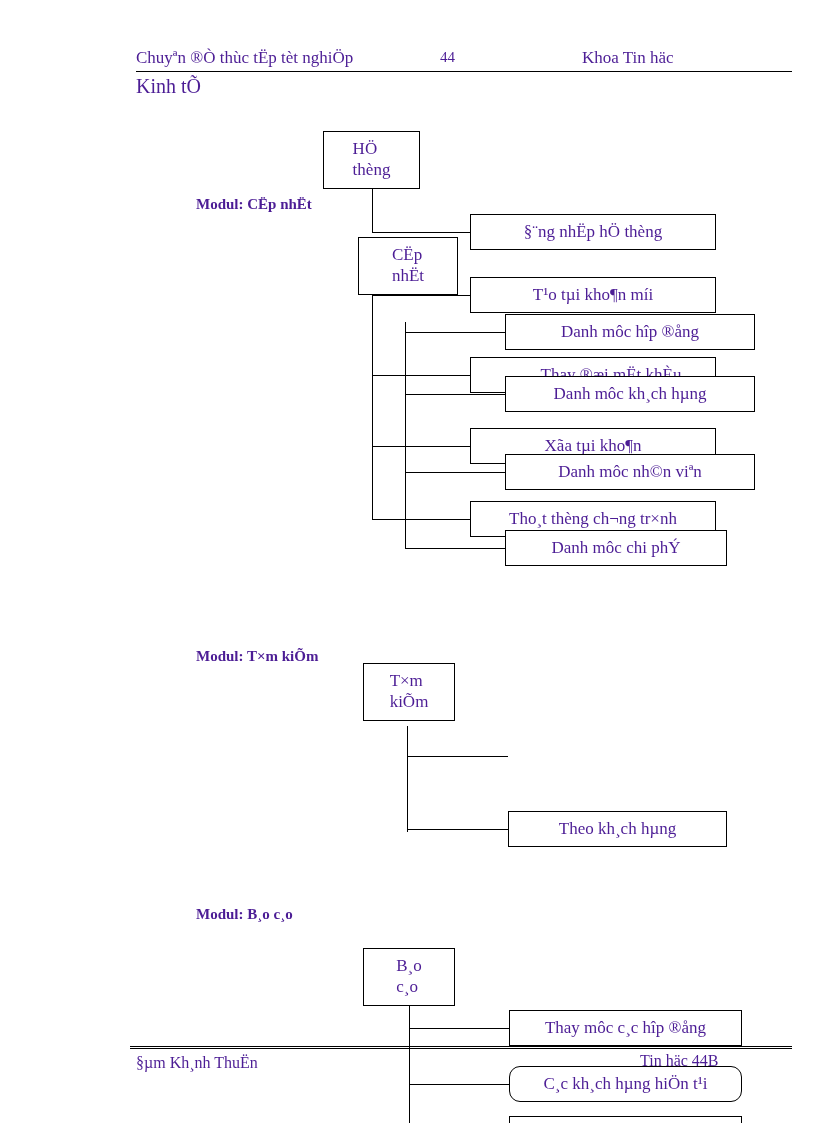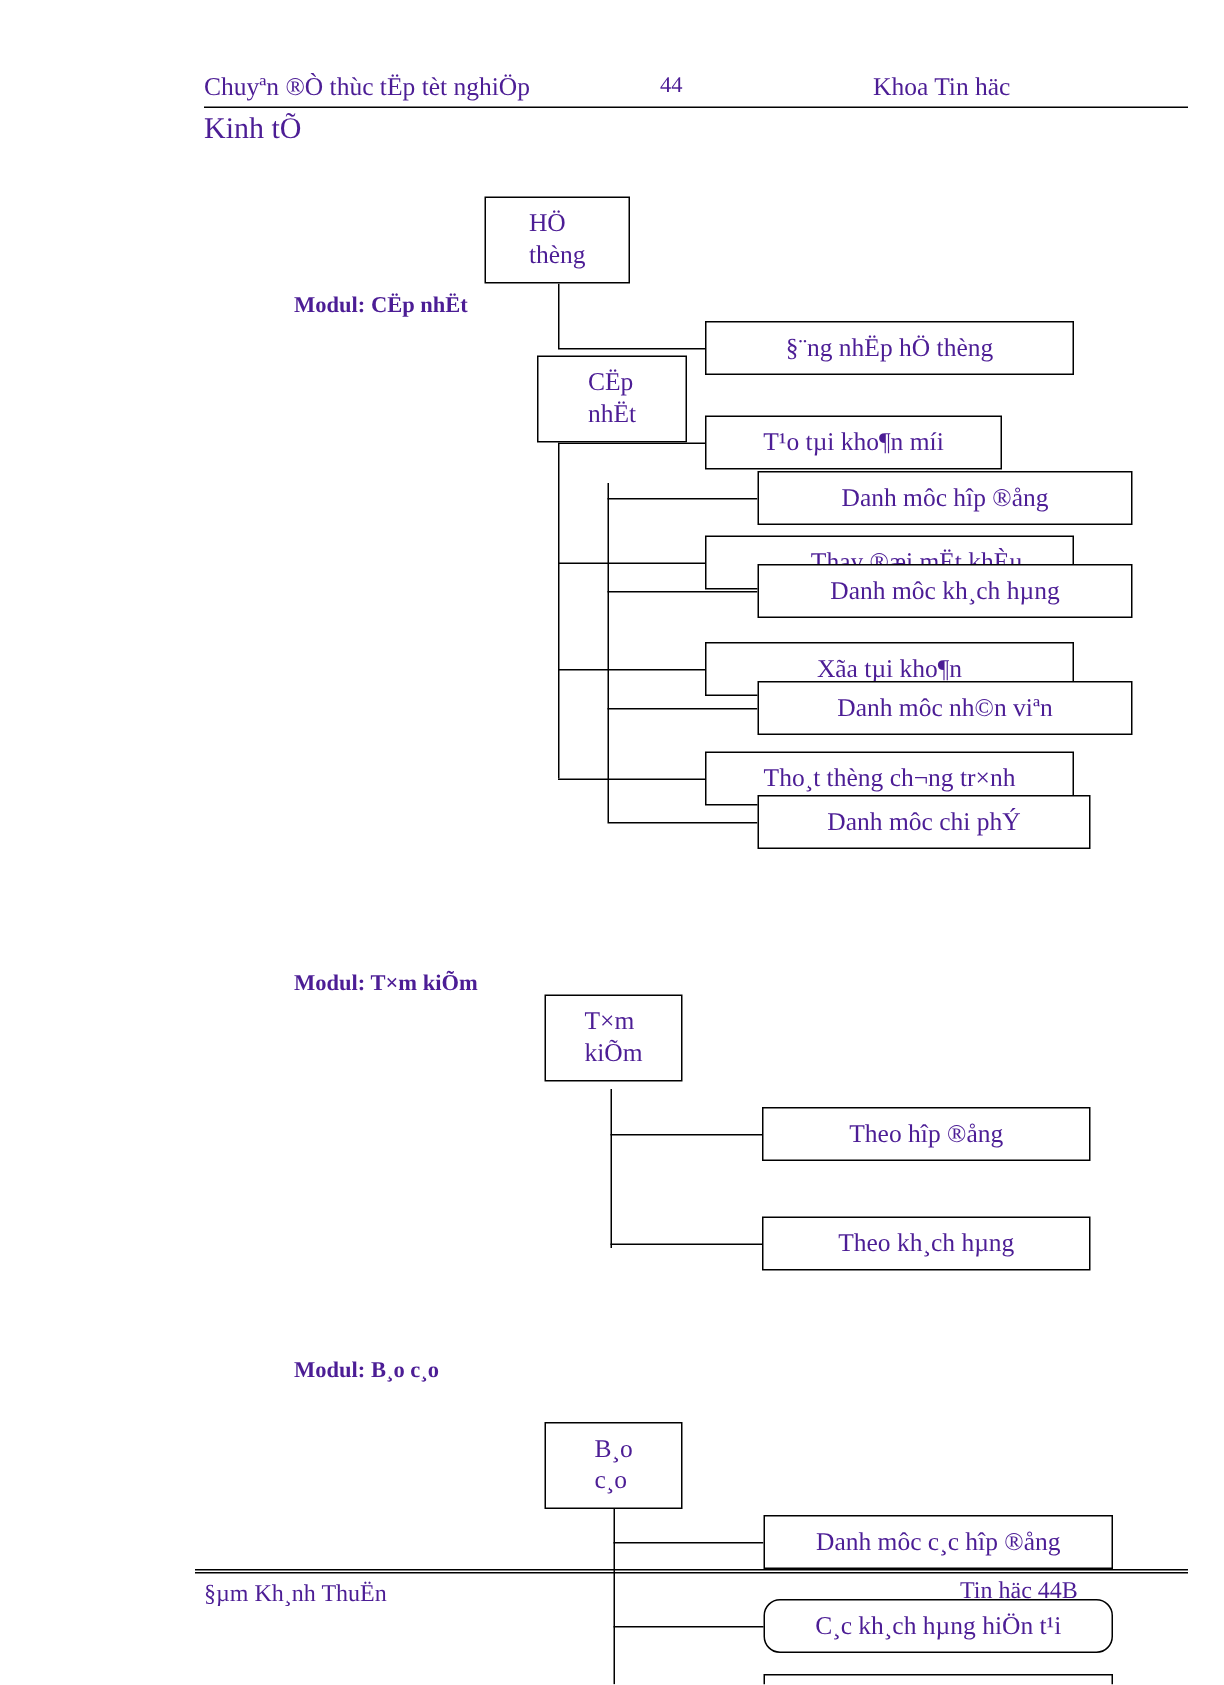--- a/index.html
+++ b/index.html
@@ -159,52 +159,51 @@
   <div class="hline" style="left:372px; top:375px; width:98px;"></div>
   <div class="hline" style="left:372px; top:446px; width:98px;"></div>
   <div class="hline" style="left:372px; top:519px; width:98px;"></div>
 
   <div class="hline" style="left:405px; top:332px; width:100px;"></div>
   <div class="hline" style="left:405px; top:394px; width:100px;"></div>
   <div class="hline" style="left:405px; top:472px; width:100px;"></div>
   <div class="hline" style="left:405px; top:548px; width:100px;"></div>
 
   <div class="node wide" style="left:470px; top:214px; width:246px; height:36px;">§¨ng nhËp hÖ thèng</div>
-  <div class="node wide" style="left:470px; top:277px; width:198px; height:36px;">T¹o tµi kho¶n míi</div>
+  <div class="node wide" style="left:470px; top:277px; width:246px; height:36px;">T¹o tµi kho¶n míi</div>
   <div class="node wide" style="left:470px; top:357px; width:246px; height:36px;padding-left:36px;">Thay ®æi mËt khÈu</div>
   <div class="node wide" style="left:470px; top:428px; width:246px; height:36px;">Xãa tµi kho¶n</div>
   <div class="node wide" style="left:470px; top:501px; width:246px; height:36px;">Tho¸t thèng ch¬ng tr×nh</div>
 
   <div class="node wide" style="left:505px; top:314px; width:250px; height:36px; z-index:4;">Danh môc hîp ®ång</div>
   <div class="node wide" style="left:505px; top:376px; width:250px; height:36px; z-index:4;">Danh môc kh¸ch hµng</div>
   <div class="node wide" style="left:505px; top:454px; width:250px; height:36px; z-index:4;">Danh môc nh©n viªn</div>
   <div class="node wide" style="left:505px; top:530px; width:222px; height:36px; z-index:4;">Danh môc chi phÝ</div>
 
   <div class="modlabel" style="left:196px; top:648px;">Modul: T×m kiÕm</div>
 
   <div class="node" style="left:363px; top:663px; width:92px; height:58px;">T×m
 kiÕm</div>
 
   <div class="vline" style="left:407px; top:726px; height:106px;"></div>
   <div class="hline" style="left:407px; top:756px; width:101px;"></div>
   <div class="hline" style="left:407px; top:829px; width:101px;"></div>
 
-  <div class="node wide" style="left:508px; top:738px; width:219px; height:36px;">Theo hîp ®ång</div>
   <div class="node wide" style="left:508px; top:811px; width:219px; height:36px;">Theo kh¸ch hµng</div>
 
   <div class="modlabel" style="left:196px; top:906px;">Modul: B¸o c¸o</div>
 
   <div class="node" style="left:363px; top:948px; width:92px; height:58px;">B¸o
 c¸o</div>
 
   <div class="vline" style="left:409px; top:1006px; height:117px;"></div>
   <div class="hline" style="left:409px; top:1028px; width:100px;"></div>
   <div class="hline" style="left:409px; top:1084px; width:100px;"></div>
 
-  <div class="node wide" style="left:509px; top:1010px; width:233px; height:36px;">Danh môc c¸c hîp ®ång</div>
+  <div class="node wide" style="left:509px; top:1010px; width:233px; height:36px;">Thay môc c¸c hîp ®ång</div>
   <div class="node wide" style="left:509px; top:1066px; width:233px; height:36px;border-radius:11px;">C¸c kh¸ch hµng hiÖn t¹i</div>
 
   <div class="node wide" style="left:509px; top:1116px; width:233px; height:36px;"></div>
 
   <div class="ftr-rule"></div>
   <div class="ftr-left">§µm Kh¸nh ThuËn</div>
   <div class="ftr-right">Tin häc 44B</div>
 
 </div>
 

